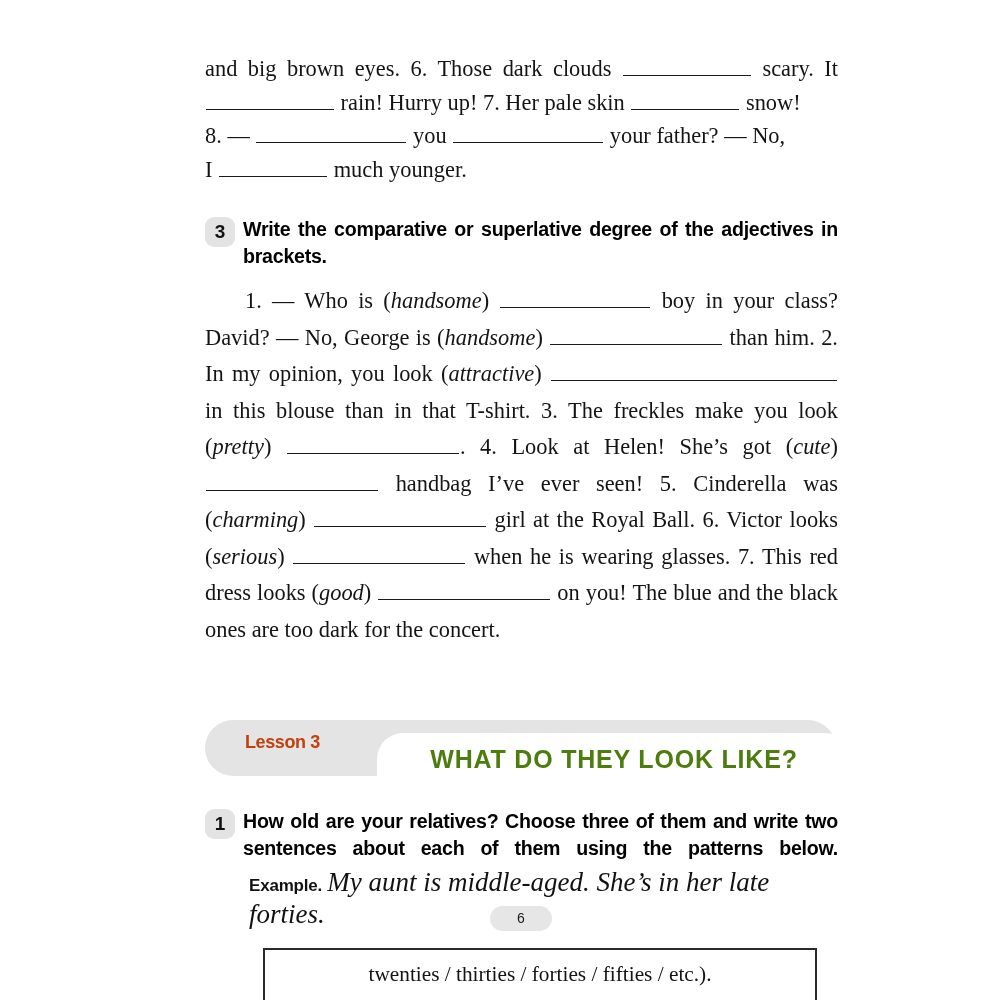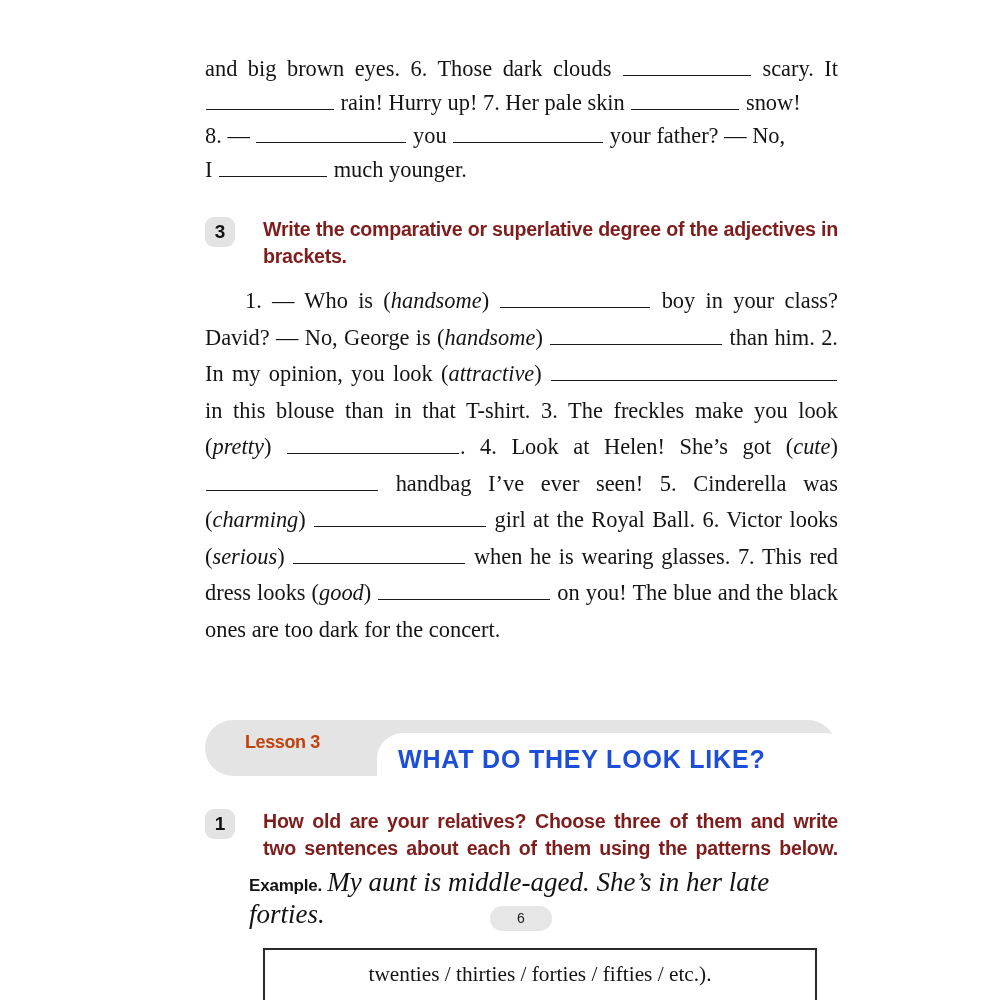--- a/index.html
+++ b/index.html
@@ -69,28 +69,28 @@
     color: #111;
     font-family: "Liberation Sans", "DejaVu Sans", sans-serif;
     font-weight: bold;
     font-size: 19px;
     line-height: 30px;
     text-align: center;
     margin-top: 1px;
     letter-spacing: 0;
   }
   .ex-title {
-    margin-left: 28px;
+    margin-left: 8px;
     font-family: "Liberation Sans", "DejaVu Sans", sans-serif;
     font-weight: bold;
     font-size: 19.6px;
     line-height: 26.5px;
     letter-spacing: -0.25px;
     text-align: justify;
-    color: #7f1d1d;
+    color: #000000;
     flex: 1 1 auto;
   }
   .ex-title.stretch { text-align-last: justify; }
 
   
   .banner-wrap {
     position: relative;
     margin-top: 72px;
     height: 62px;
   }
@@ -117,28 +117,29 @@
     left: 40px;
     top: 12px;
     font-family: "Liberation Sans", "DejaVu Sans", sans-serif;
     font-weight: bold;
     font-size: 18px;
     letter-spacing: -0.4px;
     color: #c2410c;
   }
   .lesson-title {
     position: absolute;
-    left: 193px;
+    left: 184px;
     top: 25px;
     width: 450px;
+    text-align: center;
     font-family: "Liberation Sans", "DejaVu Sans", sans-serif;
     font-weight: bold;
     font-size: 25px;
     letter-spacing: 0.8px;
-    color: #1d4ed8;
+    color: #4d7c0f;
   }
 
   
   .example-line {
     margin-left: 44px;
     margin-top: 7px;
     font-size: 21px;
     line-height: 28px;
     color: #121212;
   }

